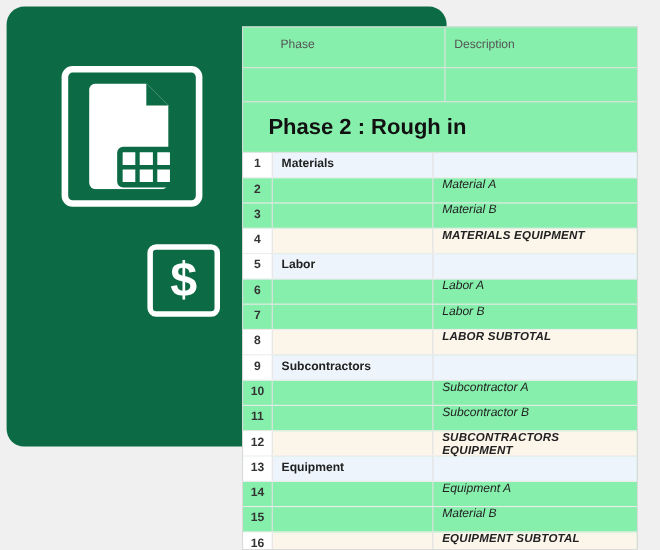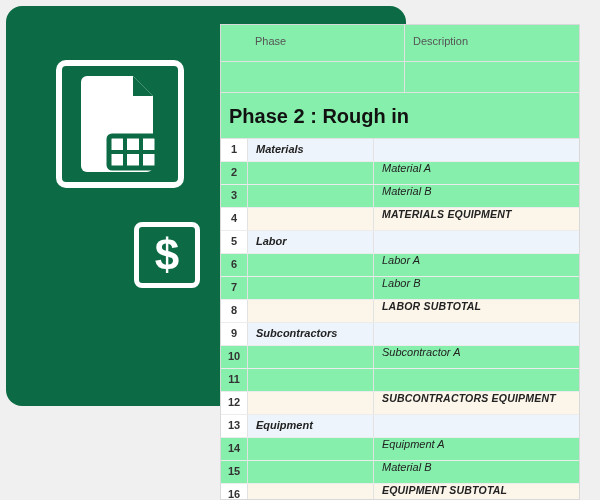--- a/index.html
+++ b/index.html
@@ -78,21 +78,21 @@
   .hcell {
     font-size: 11px;
     color: #555;
     padding: 10px 8px 0 8px;
     box-sizing: border-box;
   }
   .hcell.num-col { width: 26px; border-right: 0; }
   .hcell.phase-col { width: 158px; border-right: 1px solid #e2e2e2; }
   .hcell.desc-col { flex: 1; }
   .title-row {
-    padding: 12px 10px 10px 8px;
+    padding: 12px 10px 10px 23px;
     border-bottom: 1px solid #e2e2e2;
   }
   .title {
     font-size: 20px;
     font-weight: 800;
     color: #111;
   }
   .data-row {
     display: flex;
     height: 22px;
@@ -103,25 +103,24 @@
   .data-row .num {
     width: 26px;
     text-align: center;
     font-weight: 700;
     padding-top: 4px;
     border-right: 1px solid #e2e2e2;
     font-size: 11px;
     color: #333;
   }
   .data-row .phase {
-    width: 126px;
+    width: 146px;
     padding: 4px 8px 0 8px;
     box-sizing: border-box;
     border-right: 1px solid #e2e2e2;
-    font-style: italic;
   }
   .data-row .desc {
     flex: 1;
     padding: 0 8px 0 8px;
     box-sizing: border-box;
     font-style: italic;
   }
   .data-row.section { background: #edf4fb; }
   .data-row.section .phase { font-weight: 700; }
   .data-row.subtotal { background: #fbf5ea; }
@@ -209,20 +208,21 @@
         <div class="desc"></div>
       </div>
       <div class="data-row ">
         <div class="num">10</div>
         <div class="phase"></div>
         <div class="desc">Subcontractor A</div>
       </div>
       <div class="data-row ">
         <div class="num">11</div>
         <div class="phase"></div>
+        <div class="desc">Subcontractor B</div>
       </div>
       <div class="data-row subtotal">
         <div class="num">12</div>
         <div class="phase"></div>
         <div class="desc">SUBCONTRACTORS EQUIPMENT</div>
       </div>
       <div class="data-row section">
         <div class="num">13</div>
         <div class="phase">Equipment</div>
         <div class="desc"></div>

